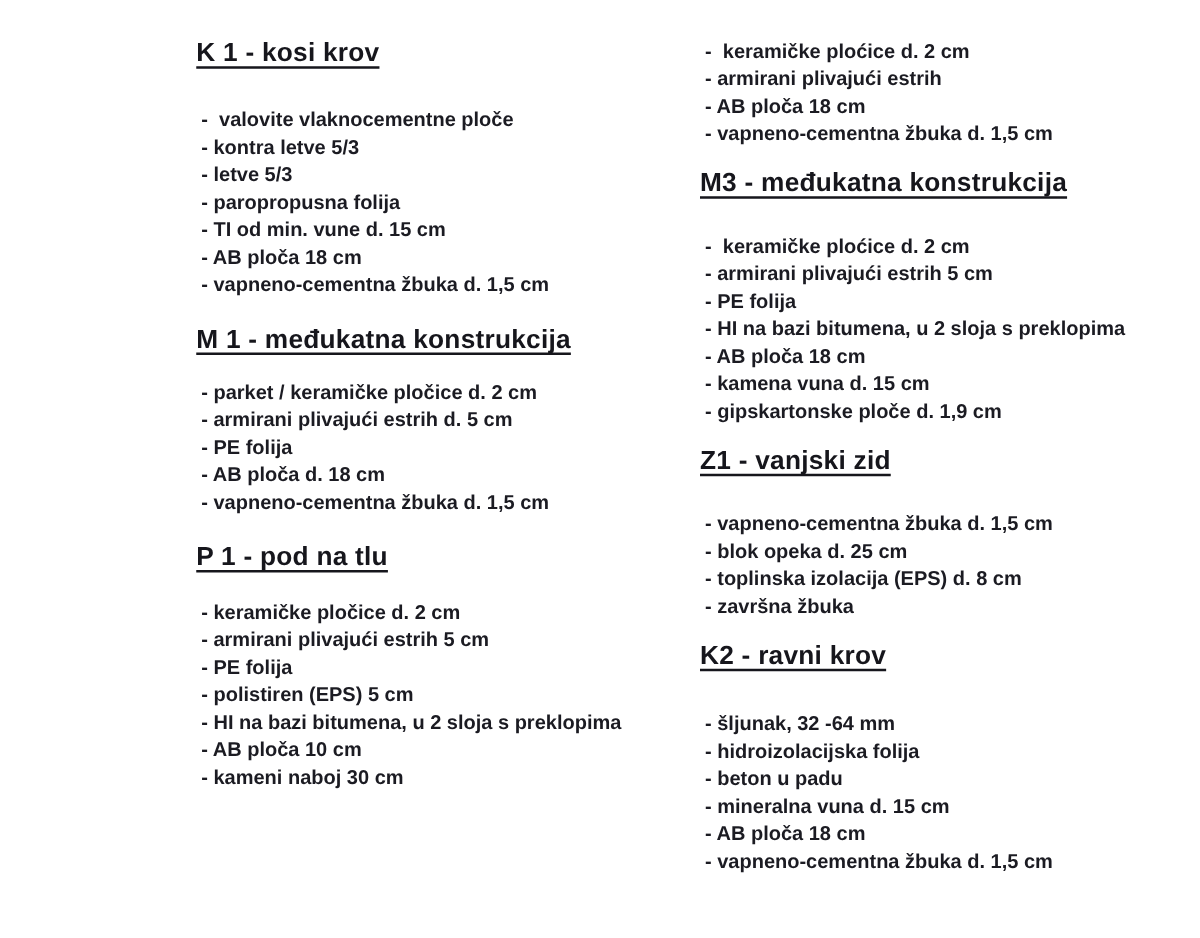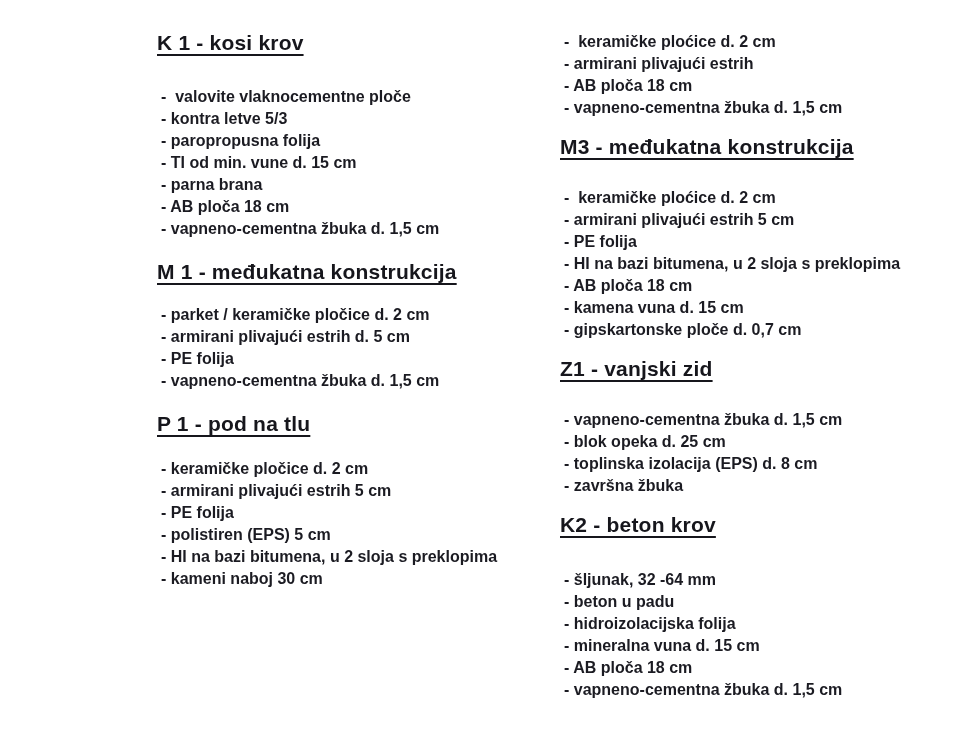--- a/index.html
+++ b/index.html
@@ -65,48 +65,50 @@
 <div class="page">
 
   <div class="col col-left">
 
     <section class="spec-section s-k1">
       <h2 class="spec-title">K 1 - kosi krov</h2>
       <ul class="spec-items">
 
       <li class="spec-item">-  valovite vlaknocementne ploče</li>
           <li class="spec-item">- kontra letve 5/3</li>
+          <li class="spec-item">- letve 5/3</li>
           <li class="spec-item">- paropropusna folija</li>
           <li class="spec-item">- TI od min. vune d. 15 cm</li>
-          <li class="spec-item">- parna brana</li>
           <li class="spec-item">- AB ploča 18 cm</li>
           <li class="spec-item">- vapneno-cementna žbuka d. 1,5 cm</li>
         </ul>
     </section>
 
     <section class="spec-section s-m1">
       <h2 class="spec-title">M 1 - međukatna konstrukcija</h2>
       <ul class="spec-items">
 
       <li class="spec-item">- parket / keramičke pločice d. 2 cm</li>
           <li class="spec-item">- armirani plivajući estrih d. 5 cm</li>
           <li class="spec-item">- PE folija</li>
+          <li class="spec-item">- AB ploča d. 18 cm</li>
           <li class="spec-item">- vapneno-cementna žbuka d. 1,5 cm</li>
         </ul>
     </section>
 
     <section class="spec-section s-p1">
       <h2 class="spec-title">P 1 - pod na tlu</h2>
       <ul class="spec-items">
 
       <li class="spec-item">- keramičke pločice d. 2 cm</li>
           <li class="spec-item">- armirani plivajući estrih 5 cm</li>
           <li class="spec-item">- PE folija</li>
           <li class="spec-item">- polistiren (EPS) 5 cm</li>
           <li class="spec-item">- HI na bazi bitumena, u 2 sloja s preklopima</li>
+          <li class="spec-item">- AB ploča 10 cm</li>
           <li class="spec-item">- kameni naboj 30 cm</li>
         </ul>
     </section>
 
   </div>
 
   <div class="col col-right">
 
     <section class="spec-section s-m2">
       <ul class="spec-items">
@@ -121,42 +123,42 @@
     <section class="spec-section s-m3">
       <h2 class="spec-title">M3 - međukatna konstrukcija</h2>
       <ul class="spec-items">
 
       <li class="spec-item">-  keramičke ploćice d. 2 cm</li>
           <li class="spec-item">- armirani plivajući estrih 5 cm</li>
           <li class="spec-item">- PE folija</li>
           <li class="spec-item">- HI na bazi bitumena, u 2 sloja s preklopima</li>
           <li class="spec-item">- AB ploča 18 cm</li>
           <li class="spec-item">- kamena vuna d. 15 cm</li>
-          <li class="spec-item">- gipskartonske ploče d. 0,7 cm</li>
+          <li class="spec-item">- gipskartonske ploče d. 1,9 cm</li>
         </ul>
     </section>
 
     <section class="spec-section s-z1">
       <h2 class="spec-title">Z1 - vanjski zid</h2>
       <ul class="spec-items">
 
       <li class="spec-item">- vapneno-cementna žbuka d. 1,5 cm</li>
           <li class="spec-item">- blok opeka d. 25 cm</li>
           <li class="spec-item">- toplinska izolacija (EPS) d. 8 cm</li>
           <li class="spec-item">- završna žbuka</li>
         </ul>
     </section>
 
     <section class="spec-section s-k2">
-      <h2 class="spec-title">K2 - beton krov</h2>
+      <h2 class="spec-title">K2 - ravni krov</h2>
       <ul class="spec-items">
 
       <li class="spec-item">- šljunak, 32 -64 mm</li>
+          <li class="spec-item">- hidroizolacijska folija</li>
           <li class="spec-item">- beton u padu</li>
-          <li class="spec-item">- hidroizolacijska folija</li>
           <li class="spec-item">- mineralna vuna d. 15 cm</li>
           <li class="spec-item">- AB ploča 18 cm</li>
           <li class="spec-item">- vapneno-cementna žbuka d. 1,5 cm</li>
         </ul>
     </section>
 
   </div>
 
 </div>
 

